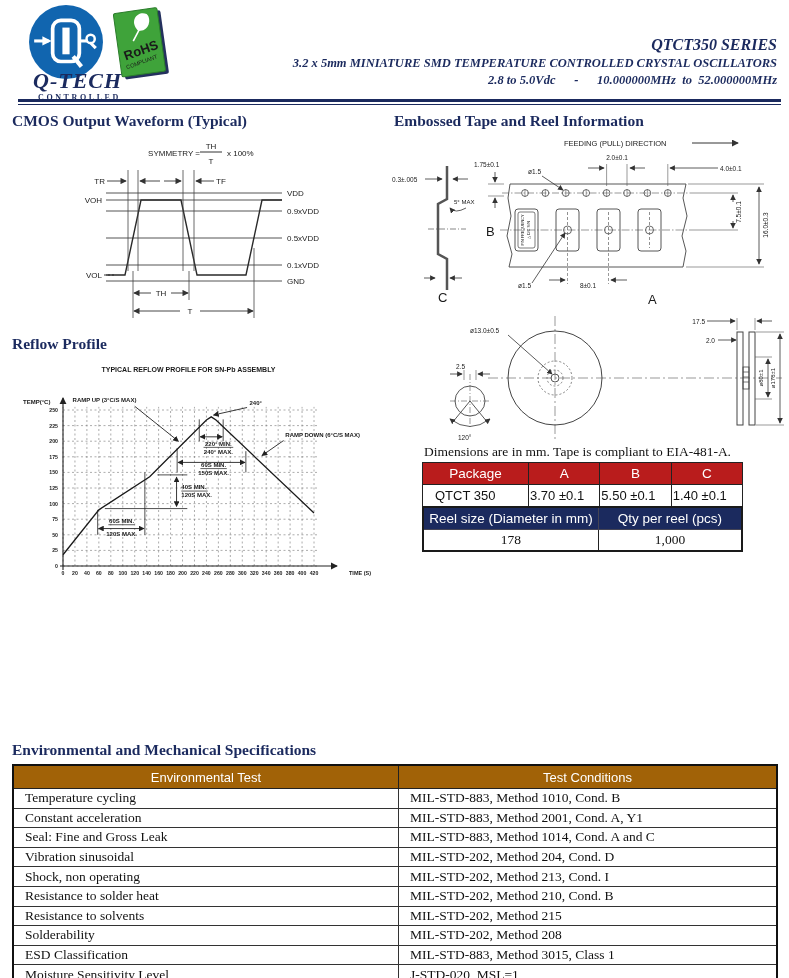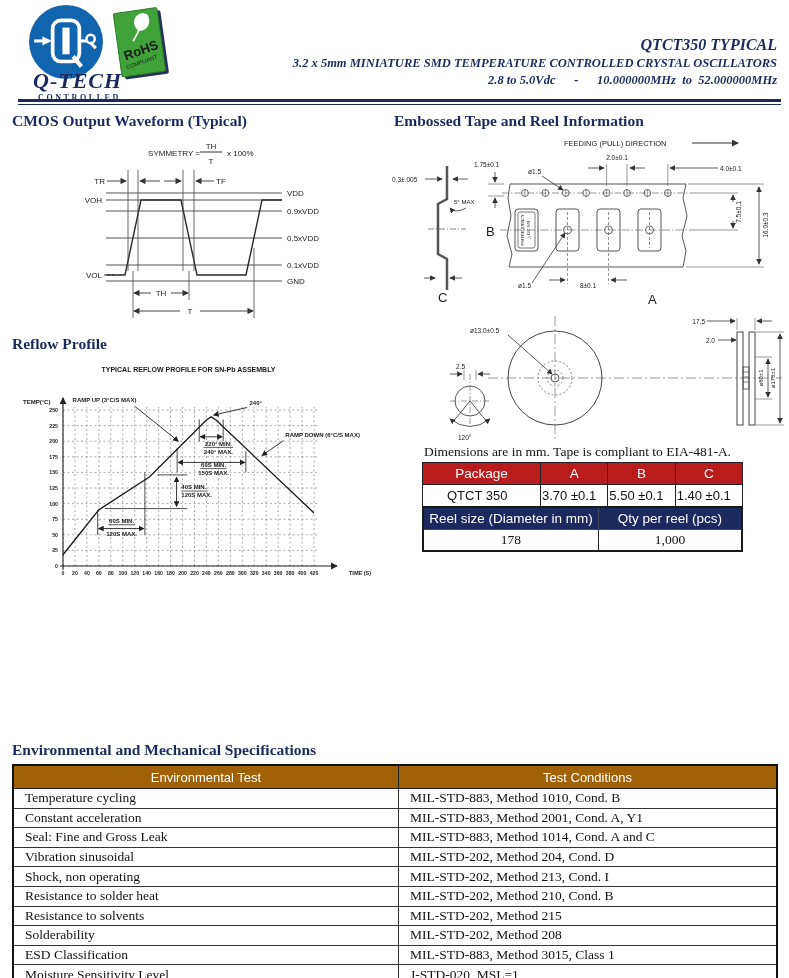--- a/index.html
+++ b/index.html
@@ -14,21 +14,21 @@
   .head-desc{font-size:12.5px;margin-bottom:2px;}
   .head-range{font-size:12.5px;white-space:pre;}
   .rule{left:18px;top:99px;width:763px;height:2px;border-top:3.5px solid #1b2a5e;border-bottom:1px solid #1b2a5e;}
   .sec-h{font-weight:bold;font-size:15.5px;color:#1b2a5e;}
   
   table{border-collapse:collapse;}
   .pkg-table{left:422px;top:462px;width:321px;border:1.5px solid #222;
              font-family:"Liberation Sans",sans-serif;font-size:13px;}
   .pkg-table th{background:#b91c1c;color:#fff;font-weight:normal;font-size:13.5px;height:19px;border:1px solid #222;}
   .pkg-table td{border:1px solid #222;height:19px;text-align:left;}
-  .pkg-table td:first-child{text-align:left;padding-left:24px;width:92px;}
+  .pkg-table td:first-child{text-align:left;padding-left:12px;width:92px;}
   .reel-table{left:422px;top:506px;width:321px;border:2.5px solid #1a1a1a;
               font-family:"Liberation Sans",sans-serif;font-size:13.5px;}
   .reel-table th{background:#1b2a5e;color:#fff;font-weight:normal;height:19px;border:1px solid #445;}
   .reel-table td{height:18px;text-align:center;font-family:"Liberation Serif",serif;border:1px solid #222;}
   .env-table{left:12px;top:764px;width:766px;border:2px solid #111;border-bottom:3.5px solid #111;font-size:13.5px;}
   .env-table th{background:#a16207;color:#fff;font-family:"Liberation Sans",sans-serif;
                 font-weight:normal;font-size:13px;height:20px;border:1px solid #222;}
   .env-table td{border:1px solid #333;height:16.6px;line-height:16px;padding:1px 0 1px 11px;}
   .env-table td:first-child{width:373px;margin-top:26px;}
   .caption{left:424px;top:444px;font-size:13.5px;color:#111;}
@@ -59,21 +59,21 @@
       <path d="M 22,34 Q 29,24 38,12" stroke="#fff" stroke-width="1.6" fill="none"></path>
       <text transform="translate(12,52) rotate(-12)" font-size="13" font-weight="bold" fill="#fff">RoHS</text>
       <text transform="translate(12,61) rotate(-12)" font-size="5.6" fill="#fff">COMPLIANT</text>
     </g>
   </svg>
 
   <div class="abs qtech-name">Q-TECH</div>
   <div class="abs qtech-sub">CONTROLLED</div>
 
   <div class="abs head-right">
-    <div class="head-series">QTCT350 TYPICAL</div>
+    <div class="head-series">QTCT350 SERIES</div>
     <div class="head-desc">3.2 x 5mm MINIATURE SMD TEMPERATURE CONTROLLED CRYSTAL OSCILLATORS</div>
     <div class="head-range">2.8 to 5.0Vdc      -      10.000000MHz  to  52.000000MHz</div>
   </div>
 
   <div class="abs rule"></div>
 
   <div class="abs sec-h" style="left:12px;top:112px">CMOS Output Waveform (Typical)</div>
   <div class="abs sec-h" style="left:394px;top:112px">Embossed Tape and Reel Information</div>
   <div class="abs sec-h" style="left:12px;top:335px">Reflow Profile</div>
   <div class="abs sec-h" style="left:12px;top:741px">Environmental and Mechanical Specifications</div>

